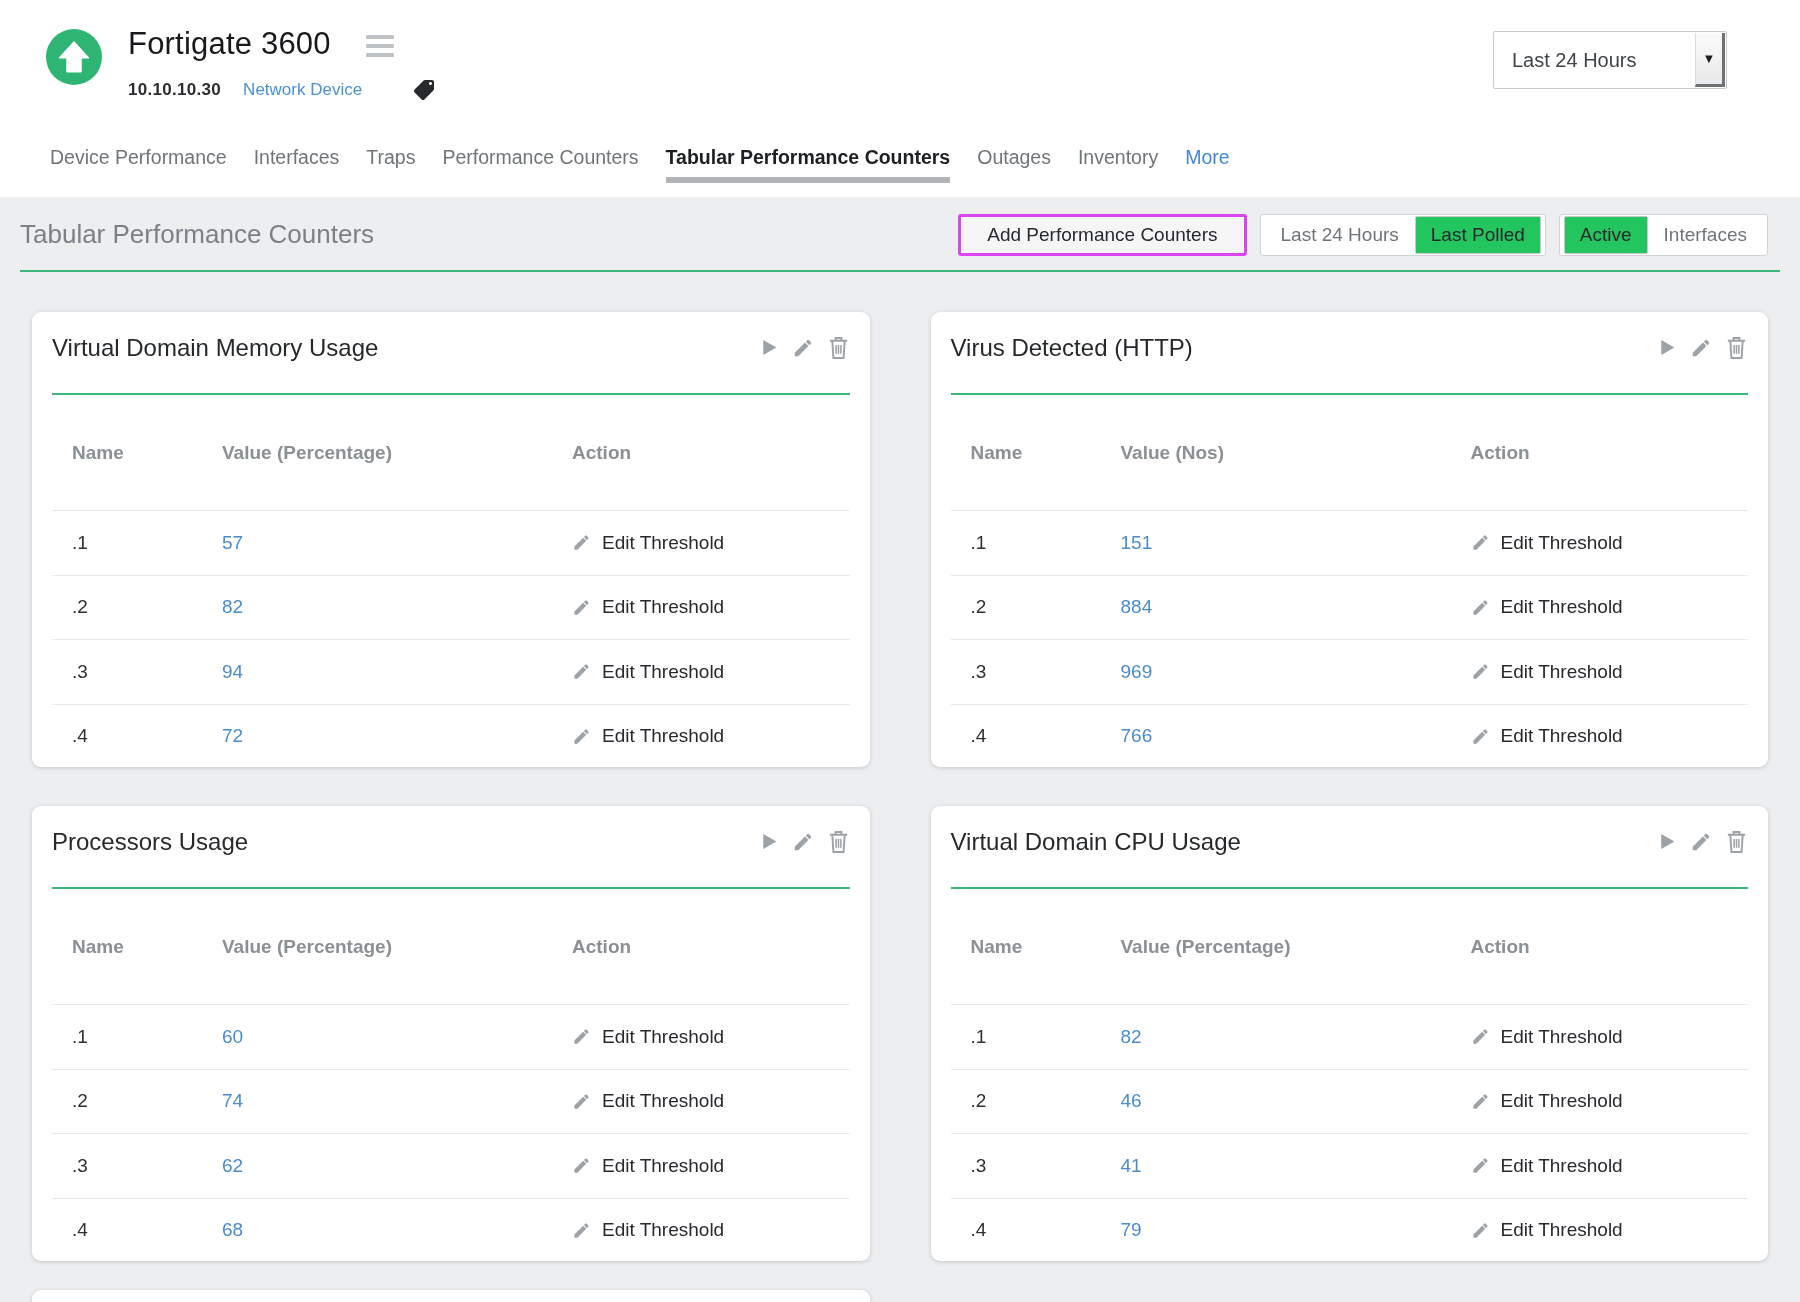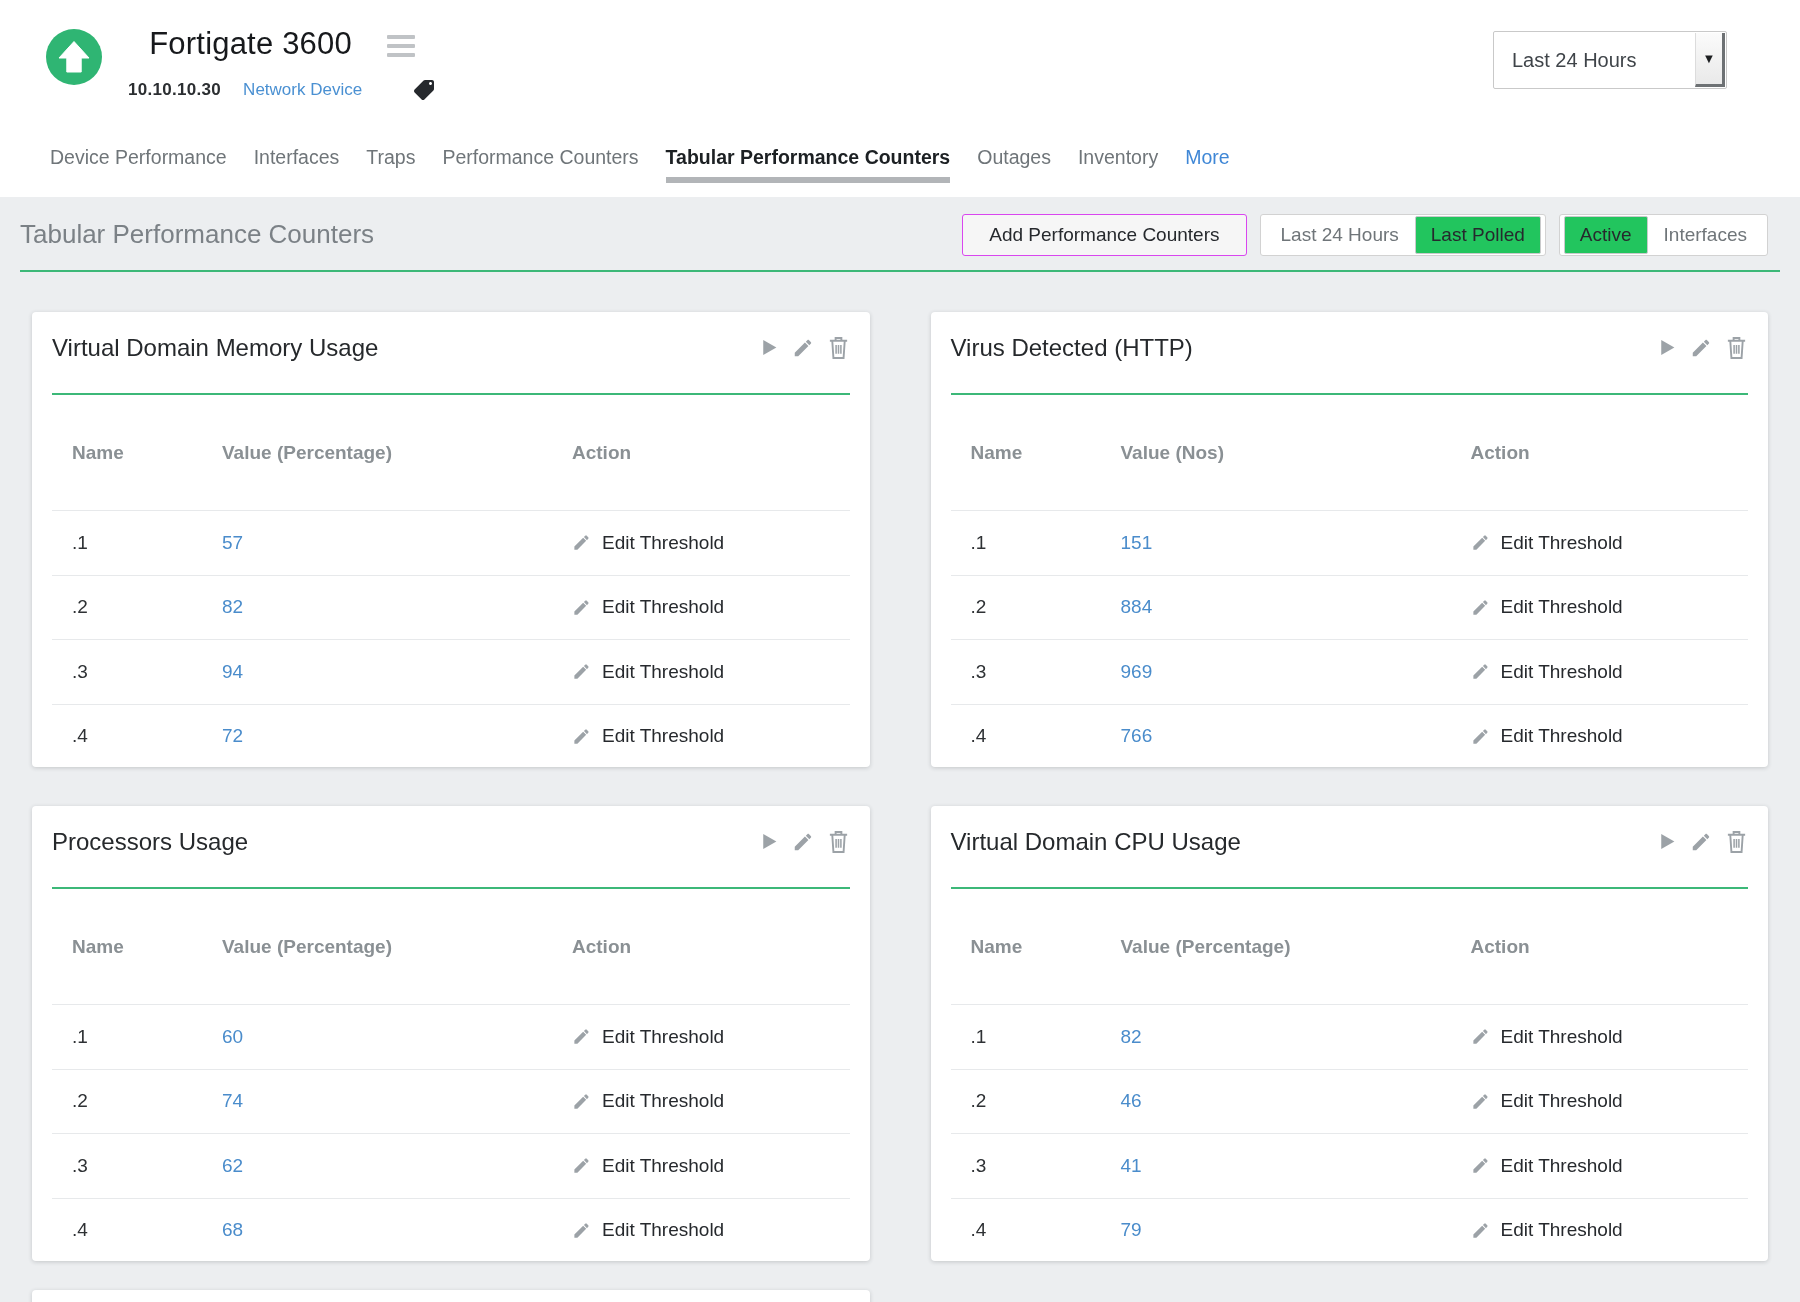--- a/index.html
+++ b/index.html
@@ -8,21 +8,21 @@
     width:1800px; height:1302px; overflow:hidden; position:relative;
     background:#eceef0;
     font-family:"Liberation Sans","DejaVu Sans",sans-serif;
     color:#2e3134;
   }
 
   
   .page-header { background:#fff; height:197px; position:relative; }
   .status-icon { position:absolute; left:46px; top:29px; width:56px; height:56px; }
   .device-block { position:absolute; left:128px; top:26px; }
-  .title-row { display:flex; align-items:center; gap:35px;justify-content:center; }
+  .title-row { display:flex; align-items:center; gap:35px; }
   .device-title { font-size:31px; color:#17191c; letter-spacing:0.2px; }
   .menu-icon { display:flex; flex-direction:column; gap:5px; cursor:pointer; padding-top:4px; }
   .menu-icon span { width:28px; height:4px; background:#c0c3c6; border-radius:1px; }
   .meta-row { margin-top:16px; display:flex; align-items:center; gap:22px; font-size:17px; }
   .device-ip { font-weight:700; color:#2b2e31; letter-spacing:0.3px; }
   .device-type { color:#4a90d2; cursor:pointer; }
   .tag-icon { margin-left:28px; transform:scaleX(-1); display:flex; }
 
   .time-select {
     position:absolute; right:73px; top:31px; width:234px; height:58px;
@@ -43,34 +43,34 @@
   .tab.active::after { content:""; position:absolute; left:0; right:0; bottom:-2px; height:6px; background:#b2b5b8; }
   .tab.accent { color:#3f87d6; }
 
   
   .toolbar { height:75px; position:relative; display:flex; align-items:center; padding:0 32px 0 20px; }
   .toolbar::after { content:""; position:absolute; left:20px; right:20px; bottom:0; height:2px; background:#3cb878; }
   .toolbar-title { font-size:26px; color:#7b8186; }
   .toolbar-actions { margin-left:auto; display:flex; align-items:center; gap:13px; }
   .btn {
     height:42px; padding:12px 26px; display:flex; align-items:center;
-    background:#f6f6f6; border:1px solid #d946ef; border-radius:3px;
+    background:#f6f6f6; border:3px solid #d946ef; border-radius:3px;
     font-size:19px; color:#26292d; cursor:pointer;
   }
   .toggle {
     height:42px; padding:0 4px; display:flex; align-items:center;
     background:#fff; border:1px solid #d2d2d2; border-radius:3px;
   }
   .seg { font-size:19px; color:#6f7579; padding:7px 15px; cursor:pointer; border:1px solid transparent; border-radius:2px; white-space:nowrap; }
   .seg.selected { background:#22c55e; border-color:#c9cacc; color:#26292d; }
 
   
   .content { padding:40px 32px 0; display:grid; grid-template-columns:1fr 1fr; column-gap:61px; row-gap:39px; }
   .card {
-    background:#fff; border-radius:4px; height:455px; overflow:hidden;
+    background:#fff; border-radius:9px; height:455px; overflow:hidden;
     box-shadow:0 1px 4px rgba(40,45,50,0.20);
   }
   .card.sliver { margin-top:-10px; }
   .card-head {
     margin:0 20px; height:83px; border-bottom:2px solid #3cb878;
     display:flex; align-items:center; justify-content:space-between; padding-bottom:10px;
   }
   .card-title { font-size:24px; color:#26292c; }
   .card-icons { display:flex; align-items:center; gap:13px; }
   .icon-btn { display:flex; align-items:center; cursor:pointer; }

